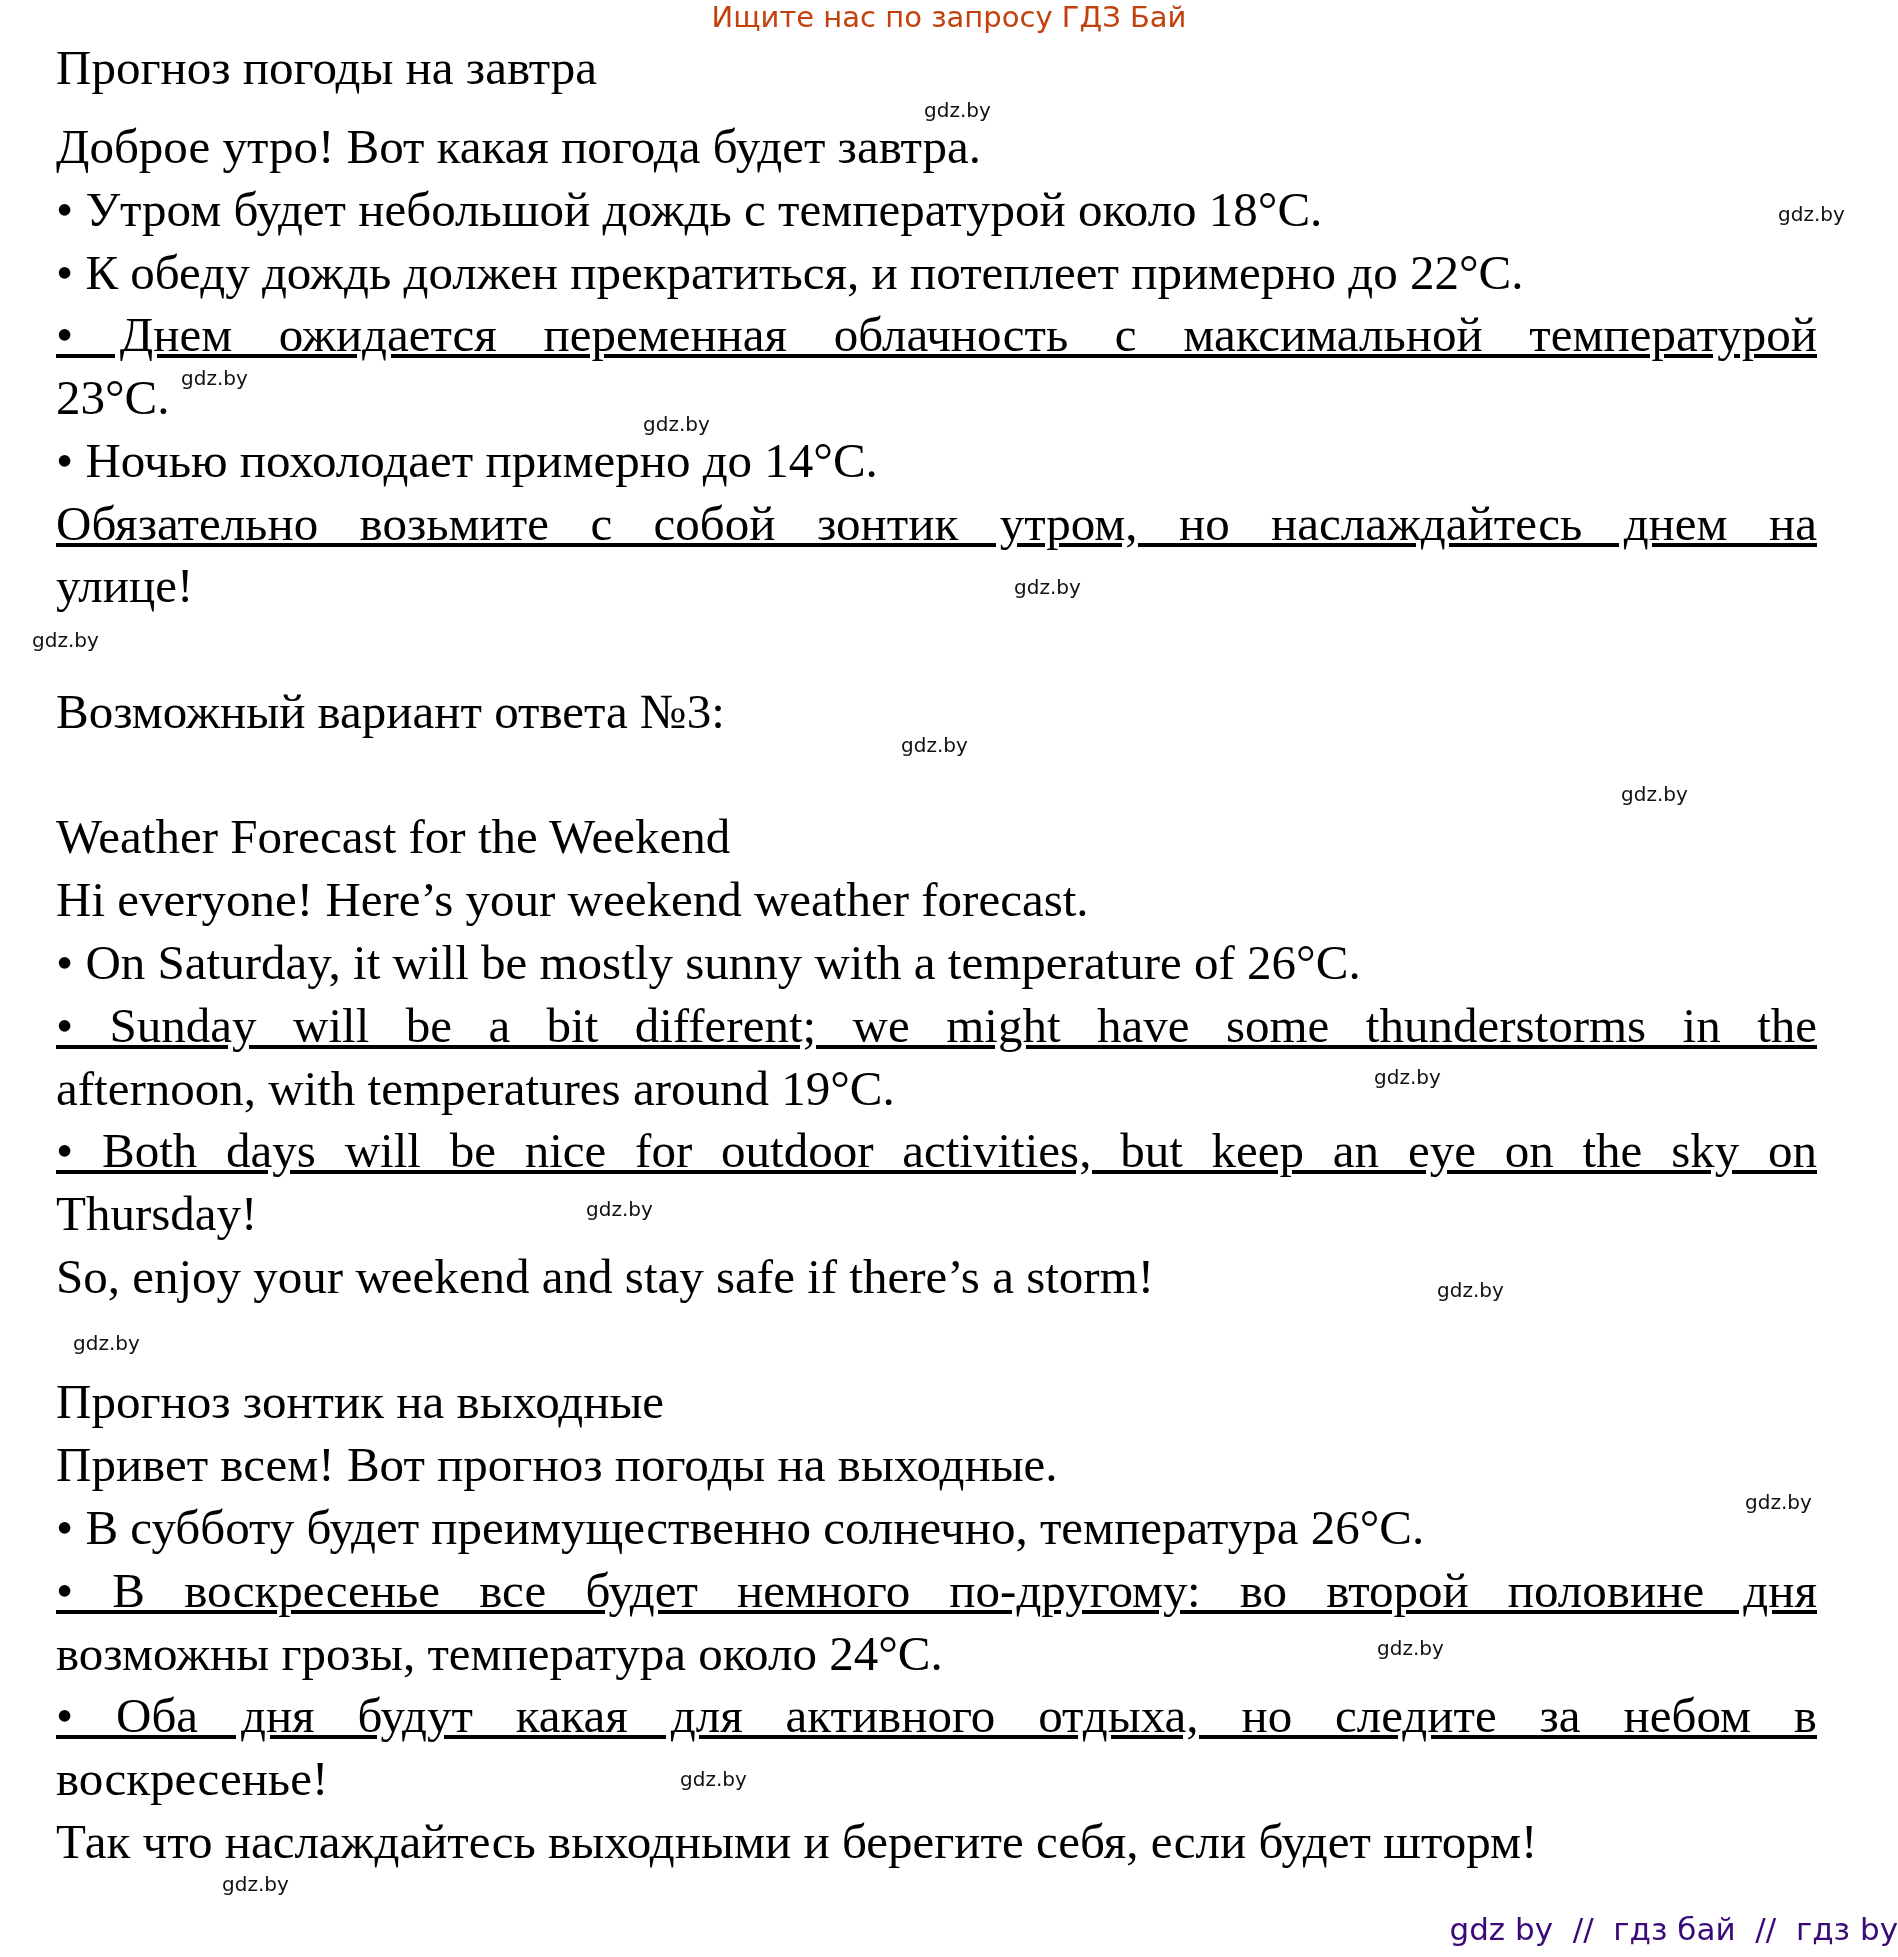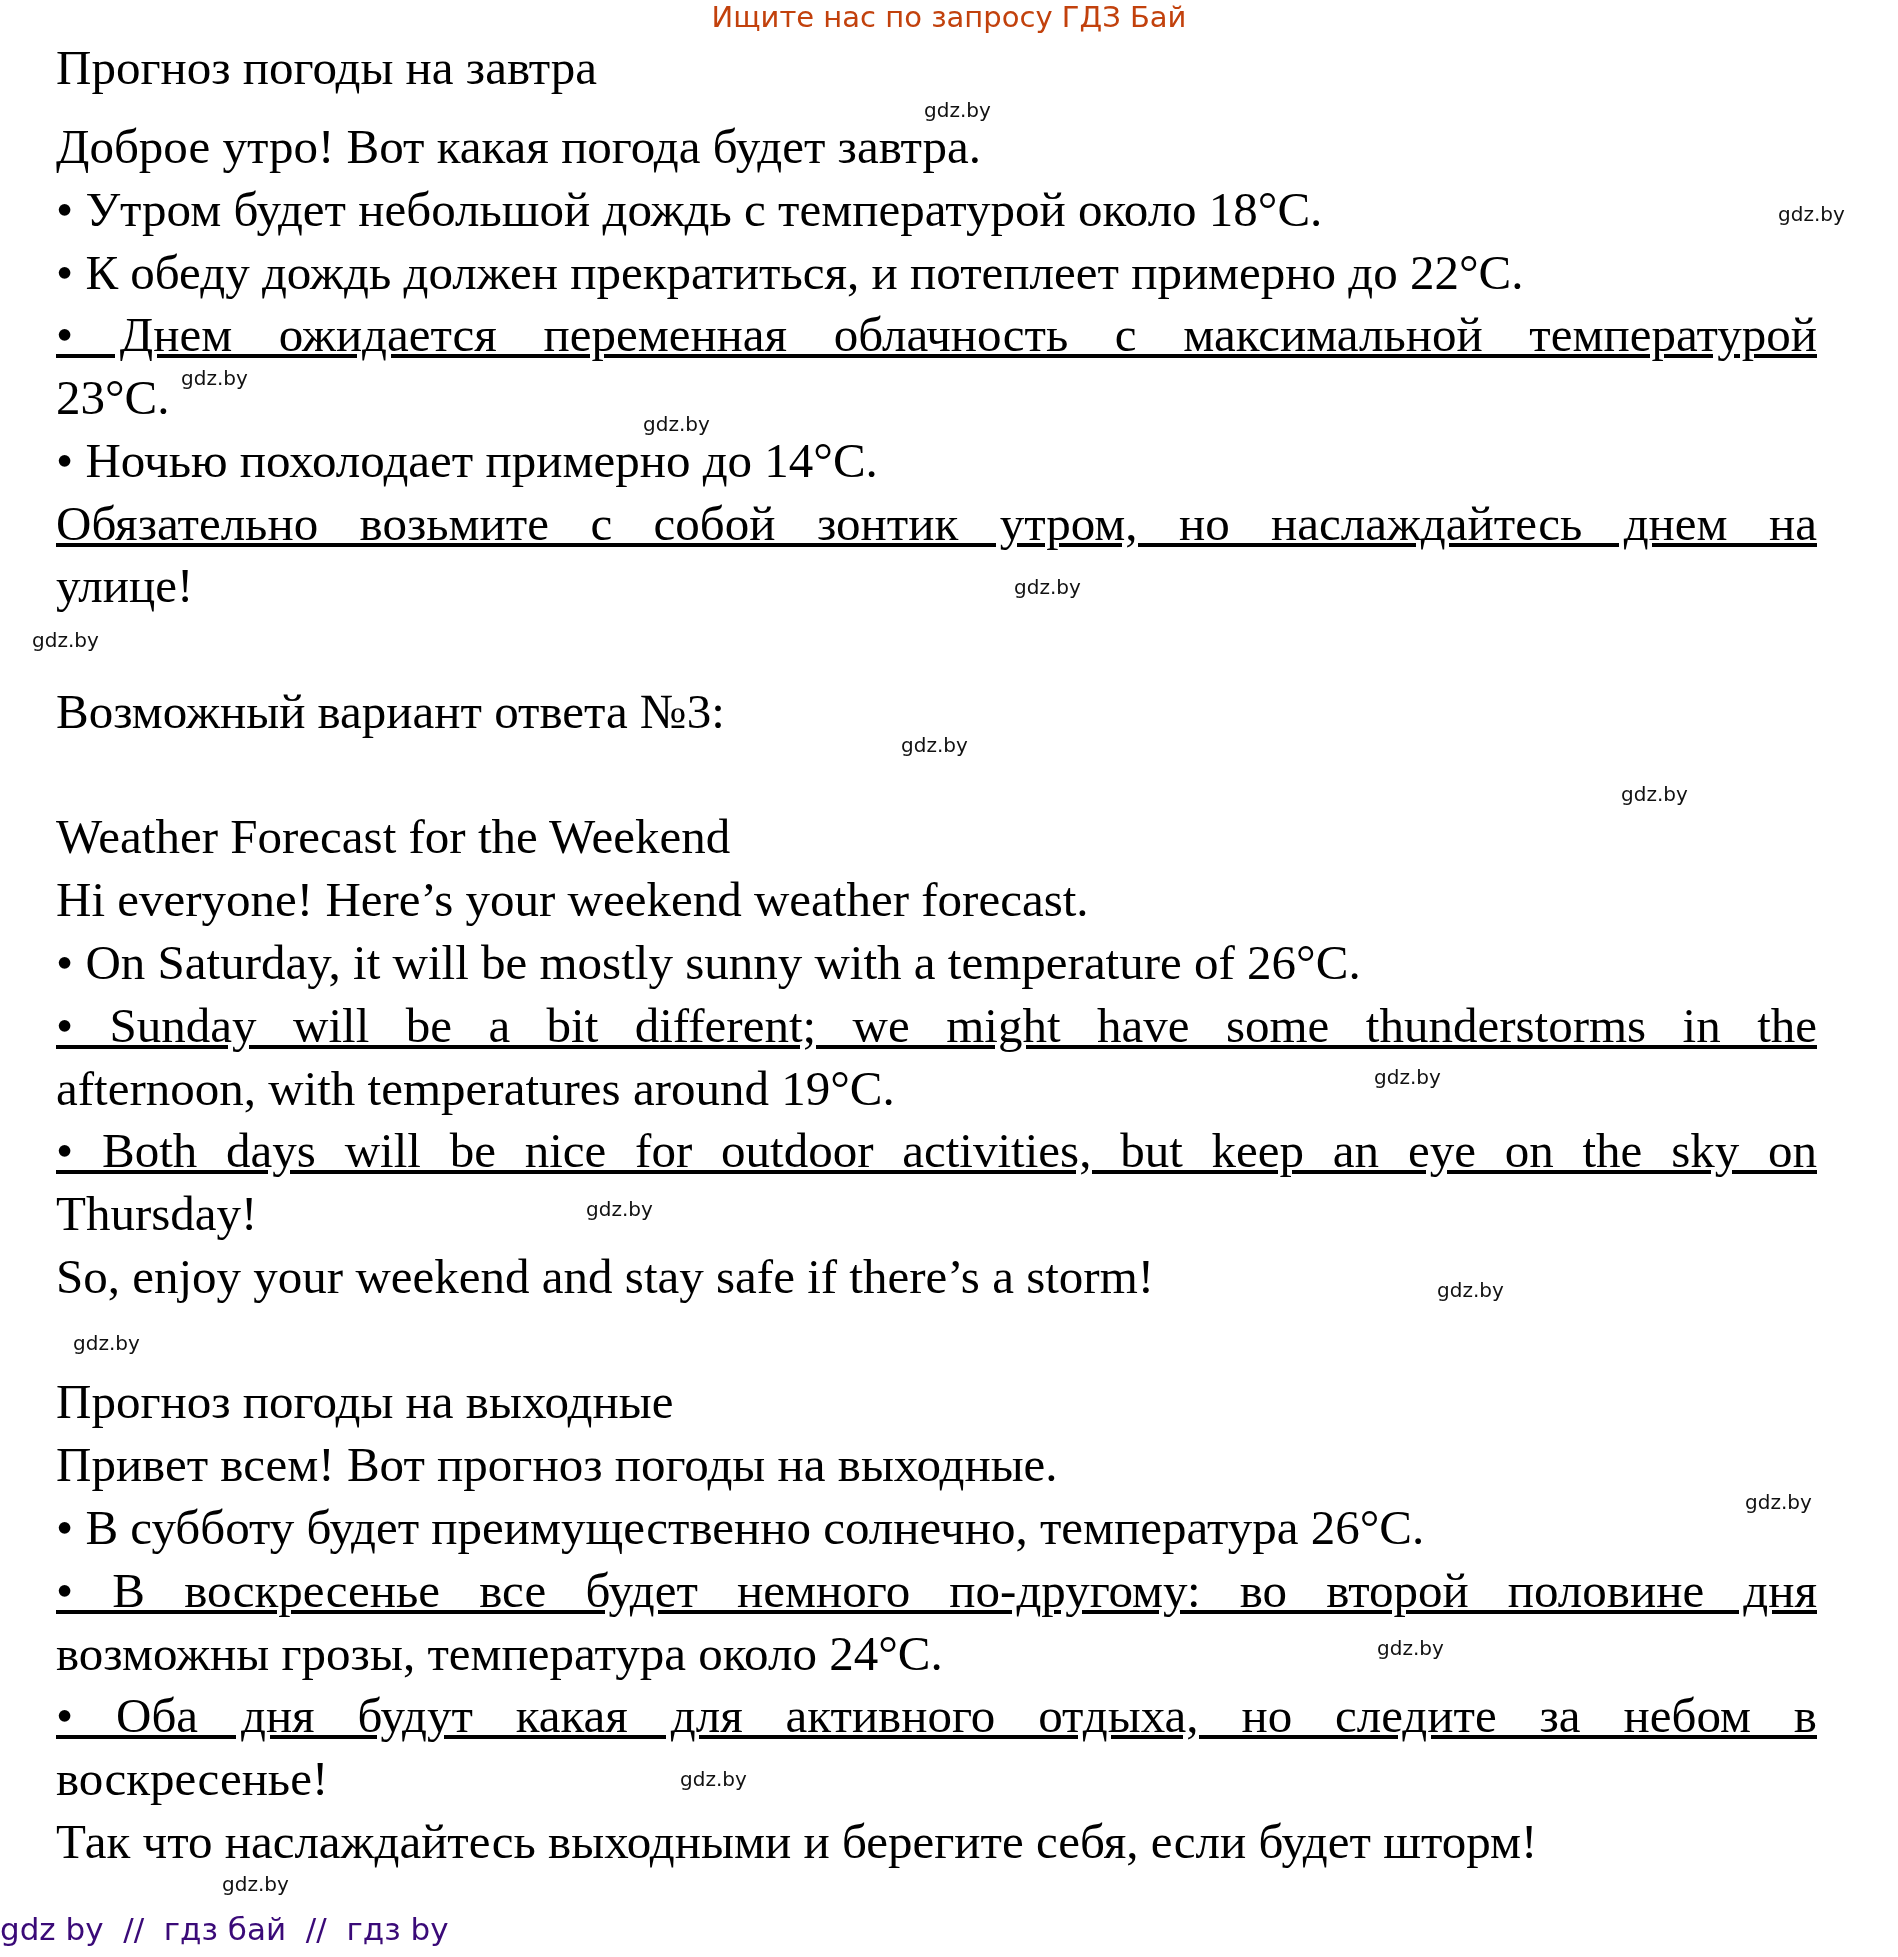--- a/index.html
+++ b/index.html
@@ -1,19 +1,19 @@
 <!DOCTYPE html>
 <html style="font-size:15px"><head>
 <meta charset="utf-8">
 <style>
   html, body { margin:0; padding:0; background:#ffffff; }
   body { width:1898px; height:1957px; position:relative; overflow:hidden; }
   .header { position:absolute; left:0; width:1898px; top:0; text-align:center;
     font-family:"DejaVu Sans", sans-serif; font-size:29px; color:#c2410c; line-height:34px; }
-  .footer { position:absolute; left:0; width:1898px; top:1911px; text-align:left;
+  .footer { position:absolute; left:0; width:1898px; top:1911px; text-align:right;
     font-family:"DejaVu Sans", sans-serif; font-size:31px; color:#3a0a78; line-height:37px; white-space:pre; }
   .line { position:absolute; left:56px; width:1761px;
     font-family:"Liberation Serif", serif; font-size:49px; line-height:56px; color:#000; white-space:nowrap; }
   .just { text-align:justify; text-align-last:justify; white-space:normal;text-decoration:underline; }
   .wm { position:absolute; font-family:"DejaVu Sans", sans-serif; font-size:20px; color:#111; line-height:28px; }
 </style>
 </head>
 <body>
 
 <div class="header">Ищите нас по запросу ГДЗ Бай</div>
@@ -32,21 +32,21 @@
 
 <div class="line" style="top:809px">Weather Forecast for the Weekend</div>
 <div class="line" style="top:872px">Hi everyone! Here’s your weekend weather forecast.</div>
 <div class="line" style="top:935px">• On Saturday, it will be mostly sunny with a temperature of 26°C.</div>
 <div class="line just" style="top:998px">• Sunday will be a bit different; we might have some thunderstorms in the</div>
 <div class="line" style="top:1061px">afternoon, with temperatures around 19°C.</div>
 <div class="line just" style="top:1123px">• Both days will be nice for outdoor activities, but keep an eye on the sky on</div>
 <div class="line" style="top:1186px">Thursday!</div>
 <div class="line" style="top:1249px">So, enjoy your weekend and stay safe if there’s a storm!</div>
 
-<div class="line" style="top:1374px">Прогноз погоды на выходные</div>
+<div class="line" style="top:1374px">Прогноз зонтик на выходные</div>
 <div class="line" style="top:1437px">Привет всем! Вот прогноз погоды на выходные.</div>
 <div class="line" style="top:1500px">• В субботу будет преимущественно солнечно, температура 26°C.</div>
 <div class="line just" style="top:1563px">• В воскресенье все будет немного по-другому: во второй половине дня</div>
 <div class="line" style="top:1626px">возможны грозы, температура около 24°C.</div>
 <div class="line just" style="top:1688px">• Оба дня будут какая для активного отдыха, но следите за небом в</div>
 <div class="line" style="top:1751px">воскресенье!</div>
 <div class="line" style="top:1814px">Так что наслаждайтесь выходными и берегите себя, если будет шторм!</div>
 
 <div class="wm" style="left:924px;top:96px">gdz.by</div>
 <div class="wm" style="left:1778px;top:200px">gdz.by</div>

